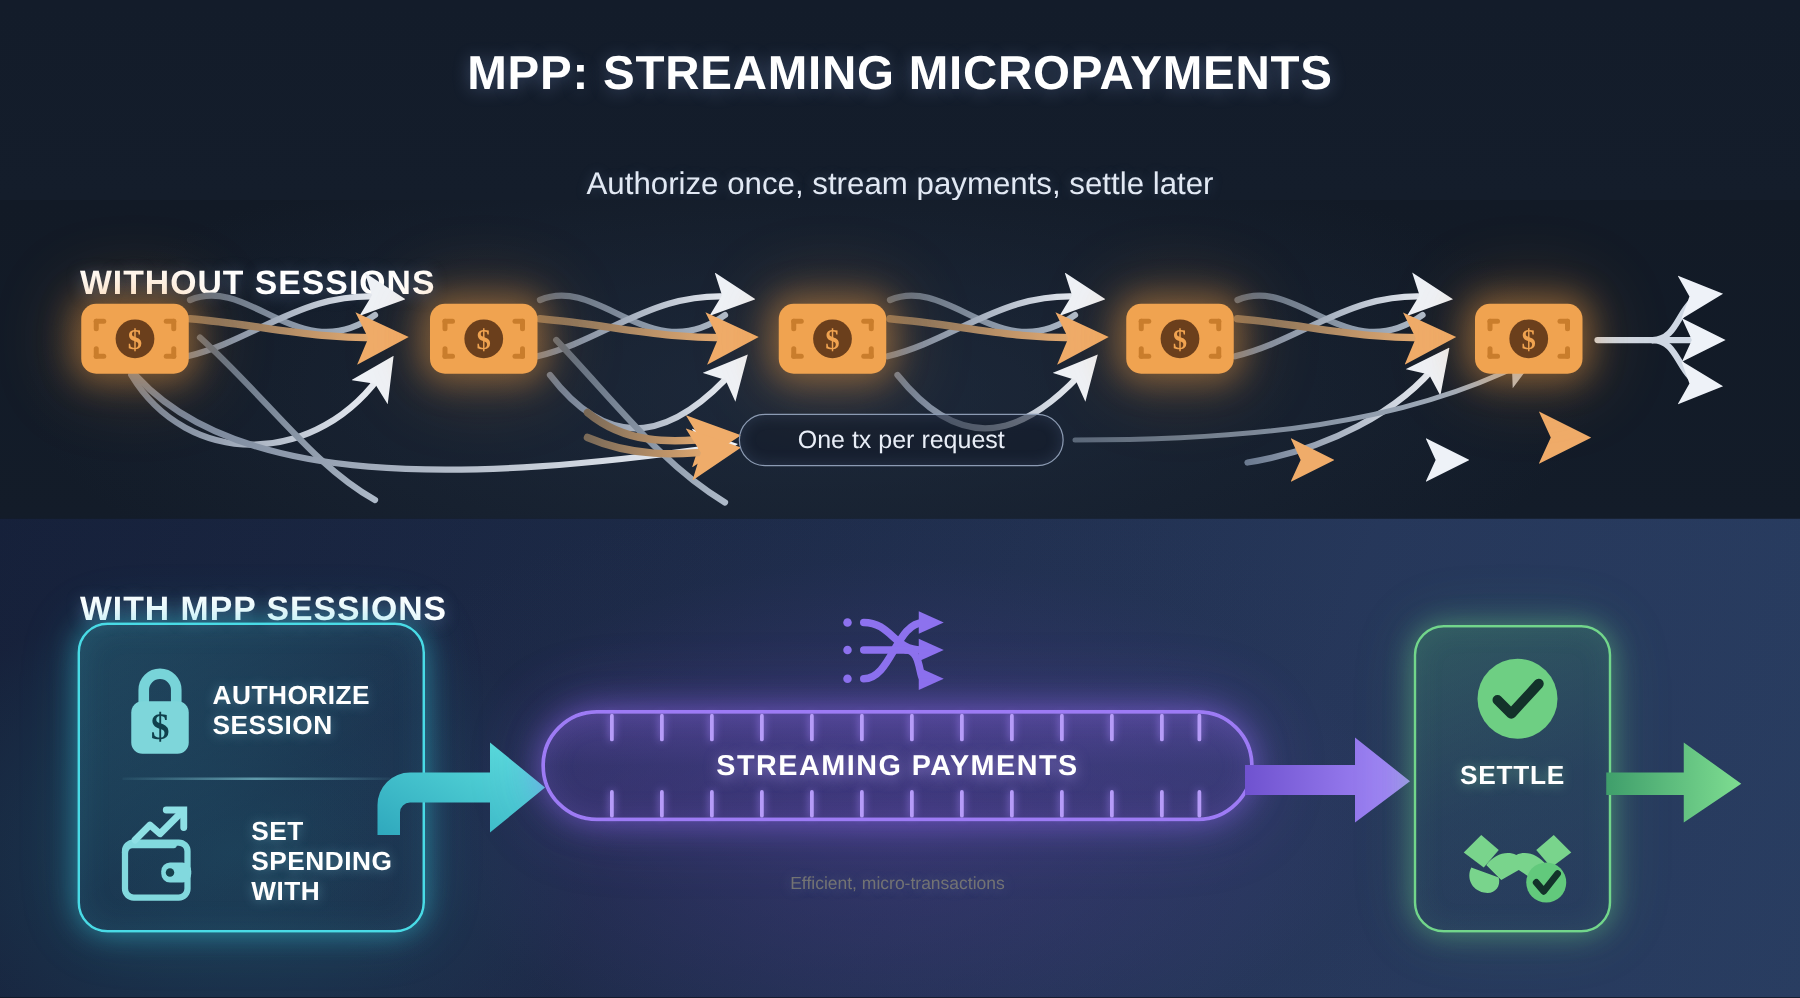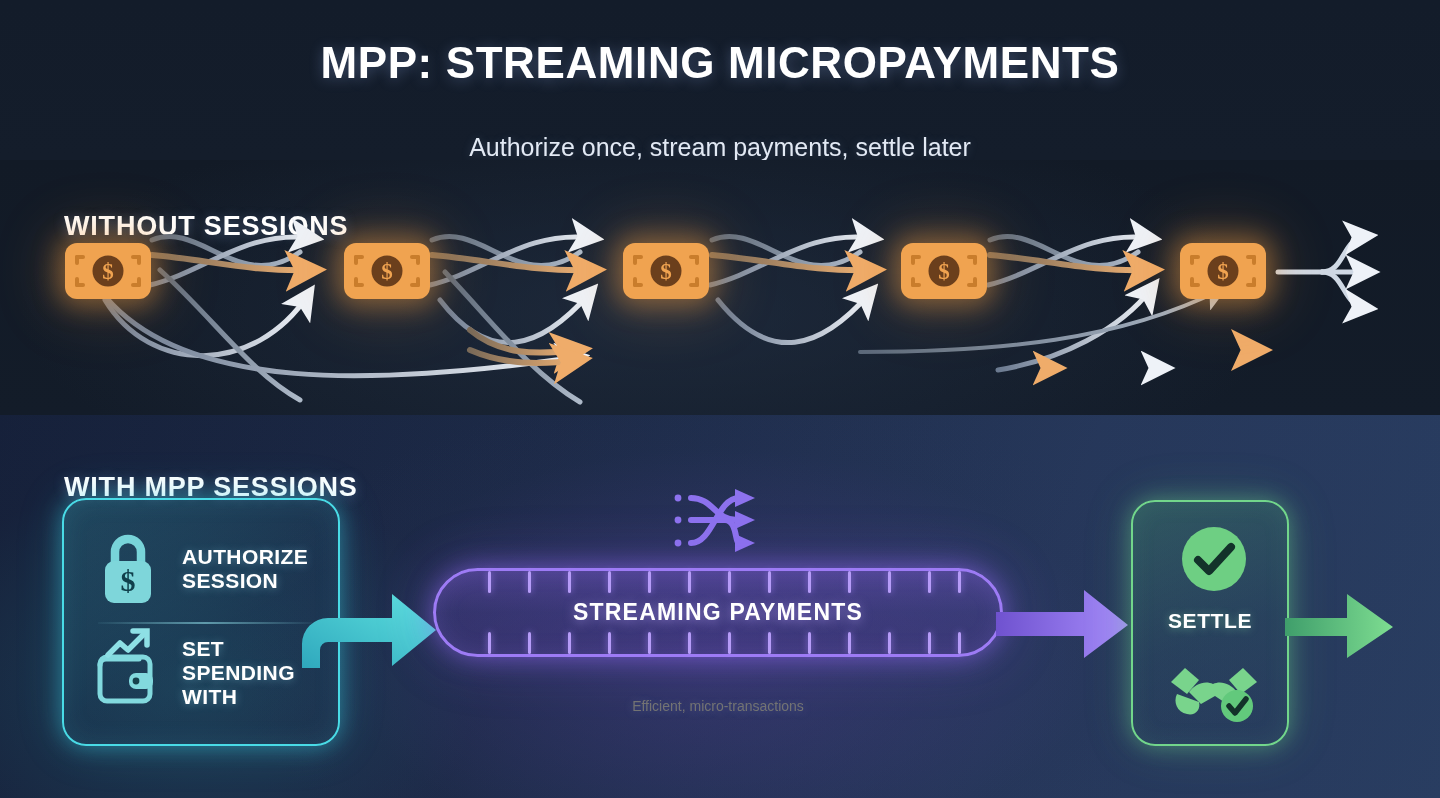--- a/index.html
+++ b/index.html
@@ -13,21 +13,21 @@
   #root { position:absolute; inset:0; width:1440px; height:798px; }
 
   
   .header {
     position:absolute; left:0; top:0; width:1440px; height:160px;
     background:linear-gradient(180deg,#131c2a 0%,#141d2b 100%);
   }
   .title {
     position:absolute; left:0; top:38px; width:1440px;
     text-align:center;
-    font-size:44px; font-weight:bold; letter-spacing:0.6px;
+    font-size:38px; font-weight:bold; letter-spacing:0.6px;
     color:#ffffff;
     text-shadow:0 2px 14px rgba(160,190,255,0.30);
   }
   .subtitle {
     position:absolute; left:0; top:99px; width:1440px;
     text-align:center;
     font-size:25px; font-weight:400;
     color:#e2e9f4;
     text-shadow:0 1px 10px rgba(140,170,220,0.25);
     margin-top:34px;
@@ -83,31 +83,31 @@
   .auth-card {
     position:absolute; left:62px; top:498px; width:278px; height:248px;
     border:2.4px solid #49dbe6;
     border-radius:24px;
     background:linear-gradient(150deg, rgba(52,150,168,0.30) 0%, rgba(30,80,110,0.18) 55%, rgba(28,50,80,0.10) 100%);
     box-shadow:0 0 22px rgba(60,215,235,0.45), 0 0 48px rgba(50,190,215,0.18),
                inset 0 0 26px rgba(70,210,230,0.12);
   }
   .auth-row { position:absolute; left:0; display:flex; align-items:center; }
   .auth-row-1 { top:22px; height:94px; }
-  .auth-row-2 { top:123px; height:100px; }
+  .auth-row-2 { top:140px; height:100px;gap:31px; }
   .auth-divider {
     position:absolute; left:34px; top:122px; width:214px; height:1.5px;
     background:linear-gradient(90deg, rgba(130,225,235,0.05), rgba(150,230,240,0.55), rgba(130,225,235,0.05));
   }
   .auth-icon { width:76px; margin-left:26px; display:flex; justify-content:center; }
   .auth-text {
     font-size:21px; font-weight:bold; line-height:1.13;
     letter-spacing:0.4px; color:#ffffff;
     text-shadow:0 1px 9px rgba(140,220,240,0.4);
-    margin-left:16px;
+    margin-left:4px;
   }
 
   
   .pipe {
     position:absolute; left:433px; top:568px; width:570px; height:89px;
     border:3px solid #9d7bf5;
     border-radius:56px;
     background:linear-gradient(180deg, rgba(122,88,210,0.42) 0%, rgba(92,70,175,0.30) 50%, rgba(80,60,150,0.38) 100%);
     box-shadow:0 0 26px rgba(150,110,250,0.55), 0 0 60px rgba(140,100,245,0.25),
                inset 0 0 22px rgba(160,125,255,0.16);
@@ -299,20 +299,23 @@
         <path d="M74,14 L74,20"></path>
           <path d="M74,14 L68,14"></path>
         <path d="M12,42 L12,36"></path>
           <path d="M12,42 L18,42"></path>
         <path d="M74,42 L74,36"></path>
           <path d="M74,42 L68,42"></path>
       </g>
     </svg>
   </div>
 
+  <div class="txbox">
+    <span>One tx per request</span>
+  </div>
 
   <div class="panel-bottom"></div>
   <div class="section-label label-with">WITH MPP SESSIONS</div>
 
   <div class="auth-card">
     <div class="auth-divider"></div>
 
     <div class="auth-row auth-row-1">
       <div class="auth-icon">
         <svg width="62" height="74" viewBox="0 0 62 74">

